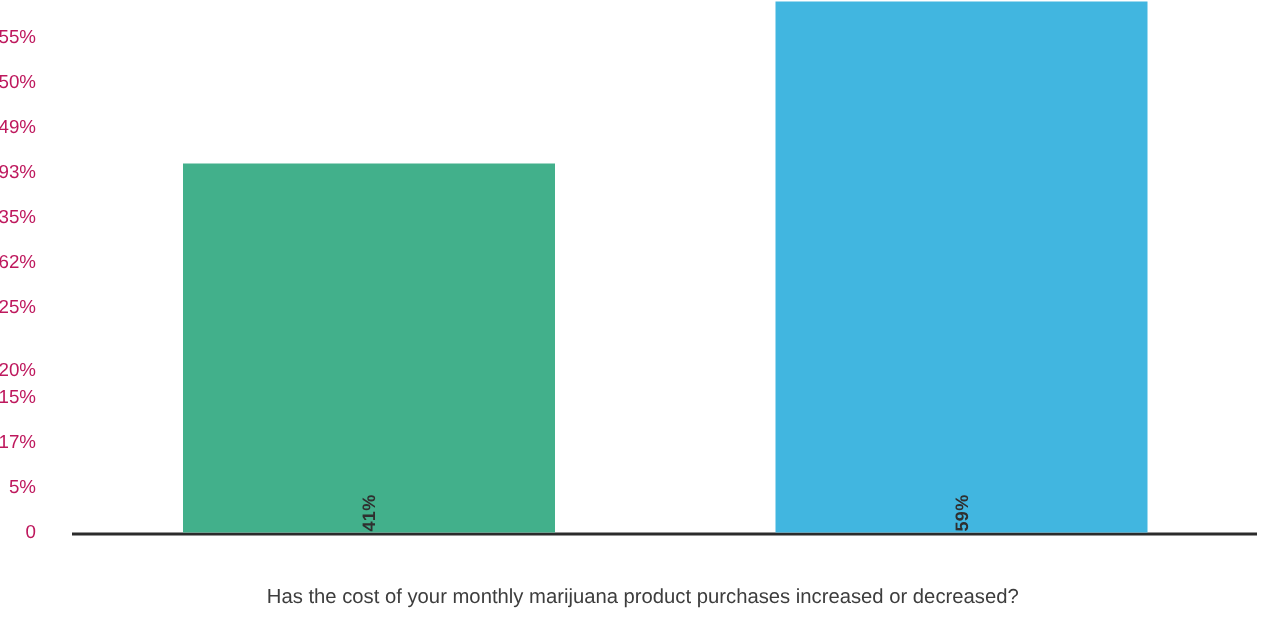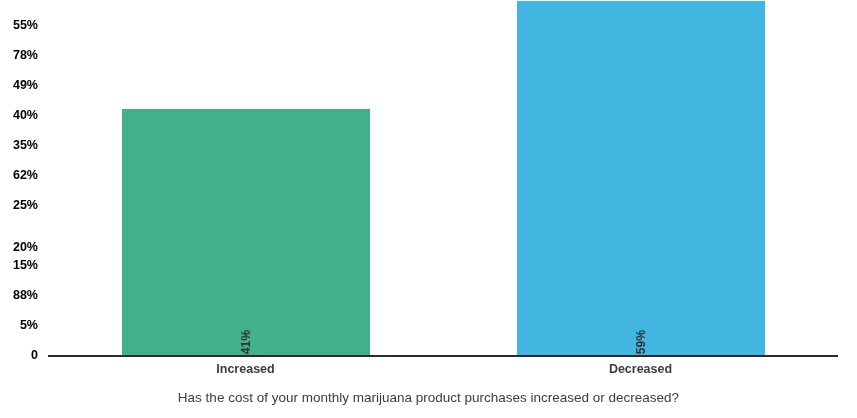--- a/index.html
+++ b/index.html
@@ -29,25 +29,25 @@
   }
   .y-axis {
     position: absolute;
     left: 0px;
     top: 10px;
     width: 44px;
     height: 345px;
   }
   .y-tick {
     position: absolute;
-    right: 6px;
+    right: 20px;
     transform: translateY(-50%);
     font-size: 12.5px;
-    font-weight: bold;
-    color: #000000;
+    font-weight: normal;
+    color: #be185d;
     white-space: nowrap;
     line-height: 1;
   }
   .axis-line {
     position: absolute;
     left: 48px;
     top: 355px;
     width: 790px;
     height: 2px;
     background: #2b2b2b;
@@ -108,49 +108,45 @@
   }
 </style>
 </head>
 <body>
 
 <div id="chart-root">
 
   <div class="y-axis">
       <div class="y-tick" style="top: 345px;">0</div>
       <div class="y-tick" style="top: 315px;">5%</div>
-      <div class="y-tick" style="top: 285px;">88%</div>
+      <div class="y-tick" style="top: 285px;">17%</div>
       <div class="y-tick" style="top: 255px;">15%</div>
       <div class="y-tick" style="top: 225px; margin-top: 12px;">20%</div>
       <div class="y-tick" style="top: 195px; margin-left: 12px;">25%</div>
       <div class="y-tick" style="top: 165px;">62%</div>
       <div class="y-tick" style="top: 135px; text-align: center;">35%</div>
-      <div class="y-tick" style="top: 105px;">40%</div>
+      <div class="y-tick" style="top: 105px;">93%</div>
       <div class="y-tick" style="top: 75px;">49%</div>
-      <div class="y-tick" style="top: 45px;">78%</div>
+      <div class="y-tick" style="top: 45px;">50%</div>
       <div class="y-tick" style="top: 15px;">55%</div>
     </div>
 
   <div class="axis-line"></div>
 
   <div class="plot-area">
     <div class="bars">
         <div class="bar-group" style="left: 73.5px; width: 248px;">
           <div class="bar" style="height: 246px; background: rgb(66, 176, 139);">
             <div class="bar-value">41%</div>
           </div>
         </div>
         <div class="bar-group" style="left: 468.5px; width: 248px;">
           <div class="bar" style="height: 354px; background: rgb(65, 182, 224);">
             <div class="bar-value">59%</div>
           </div>
         </div>
       </div>
   </div>
 
-  <div class="x-labels">
-      <div class="x-label" style="left: 73.5px; width: 248px;">Increased</div>
-      <div class="x-label" style="left: 468.5px; width: 248px;">Decreased</div>
-    </div>
 
   <div class="x-title">Has the cost of your monthly marijuana product purchases increased or decreased?</div>
 
 </div>
 
 </body></html>

